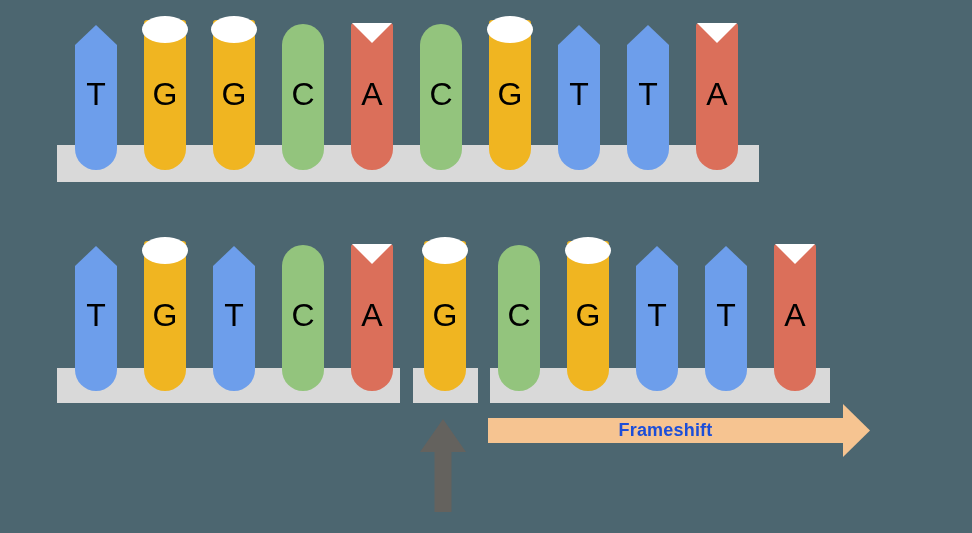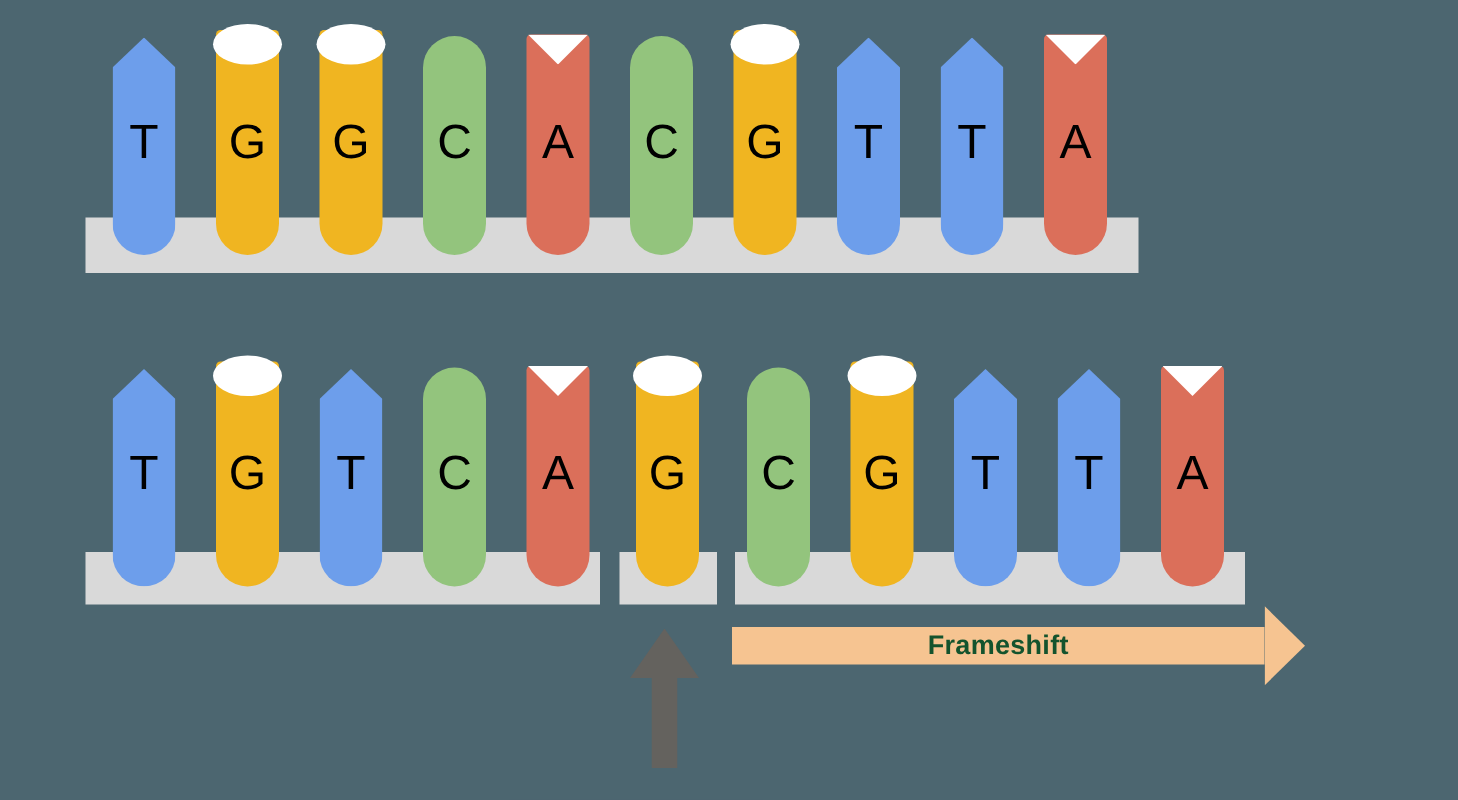--- a/index.html
+++ b/index.html
@@ -40,21 +40,21 @@
 
   .insert-arrow{position:absolute;left:420px;top:419px;width:46px;height:93px;
     background:var(--insert-arrow);
     clip-path:polygon(50% 0,100% 35.5%,68.5% 35.5%,68.5% 100%,31.5% 100%,31.5% 35.5%,0 35.5%);}
 
   .fs-arrow{position:absolute;left:488px;top:404px;width:382px;height:53px;}
   .fs-body{position:absolute;left:0;top:14px;width:355px;height:25px;
     background:var(--frameshift-arrow);display:flex;align-items:center;justify-content:center;}
   .fs-head{position:absolute;left:355px;top:0;width:27px;height:53px;
     background:var(--frameshift-arrow);clip-path:polygon(0 0,100% 50%,0 100%);}
-  .fs-label{font-weight:bold;font-size:18px;color:#14532d;letter-spacing:0.2px;}
+  .fs-label{font-weight:bold;font-size:18px;color:#1d4ed8;letter-spacing:0.2px;}
 </style>
 </head>
 <body>
 
 <div class="stage">
 
   <div class="backbone" id="bar-top"></div>
   <div class="backbone" id="bar-b1"></div>
   <div class="backbone" id="bar-b2"></div>
   <div class="backbone" id="bar-b3"></div>

